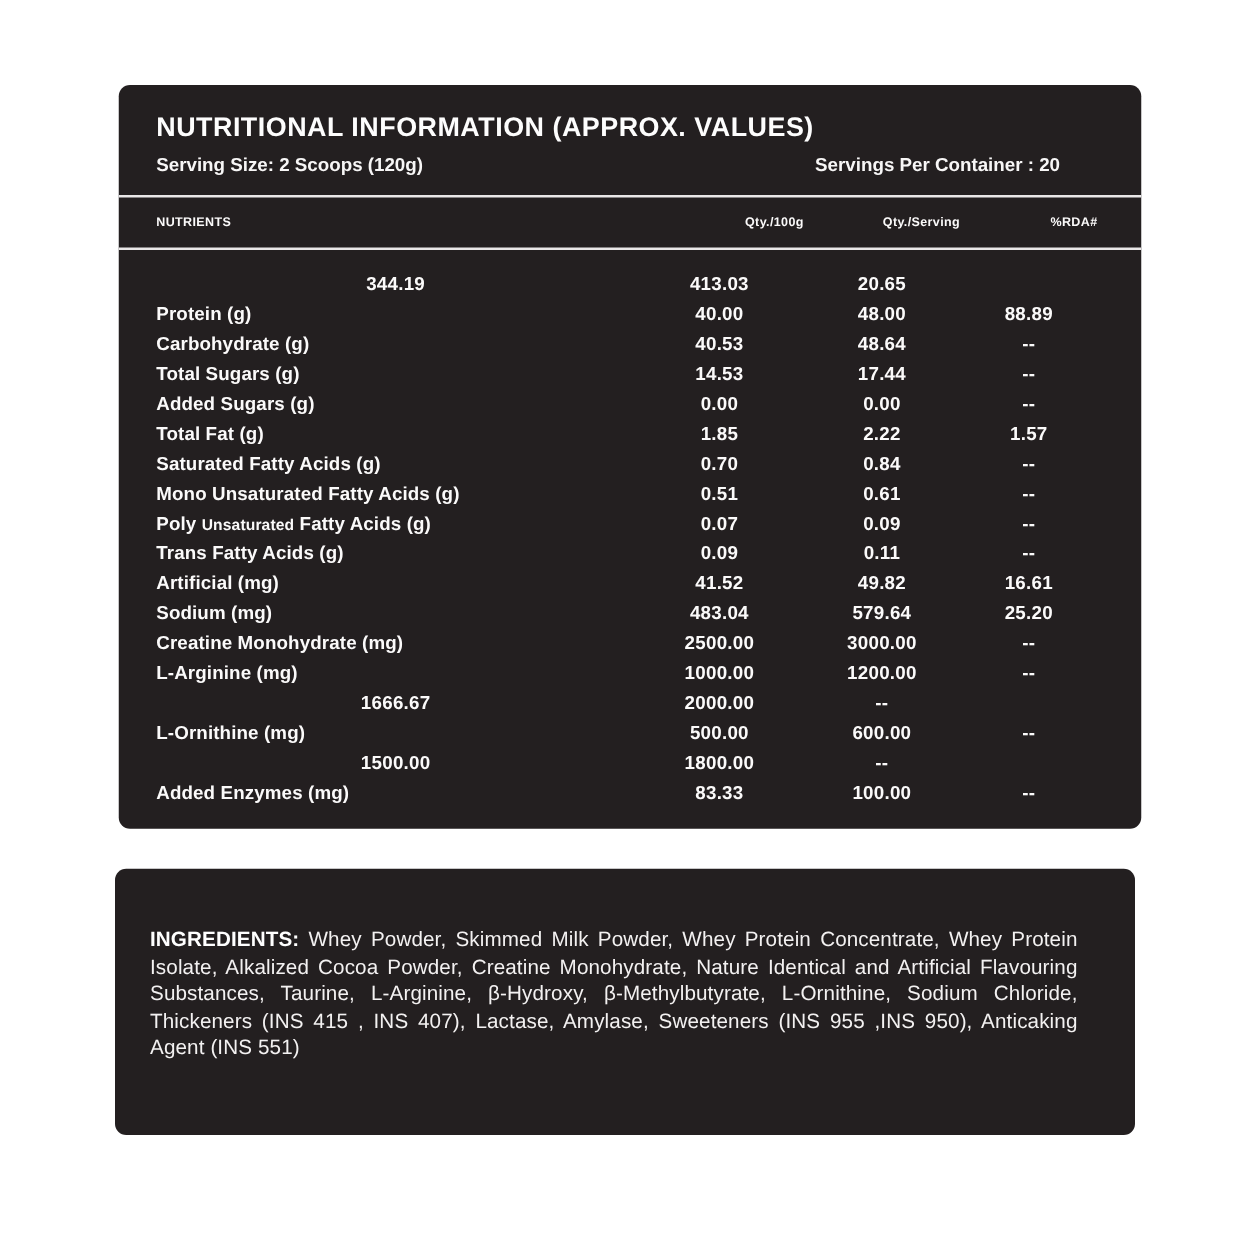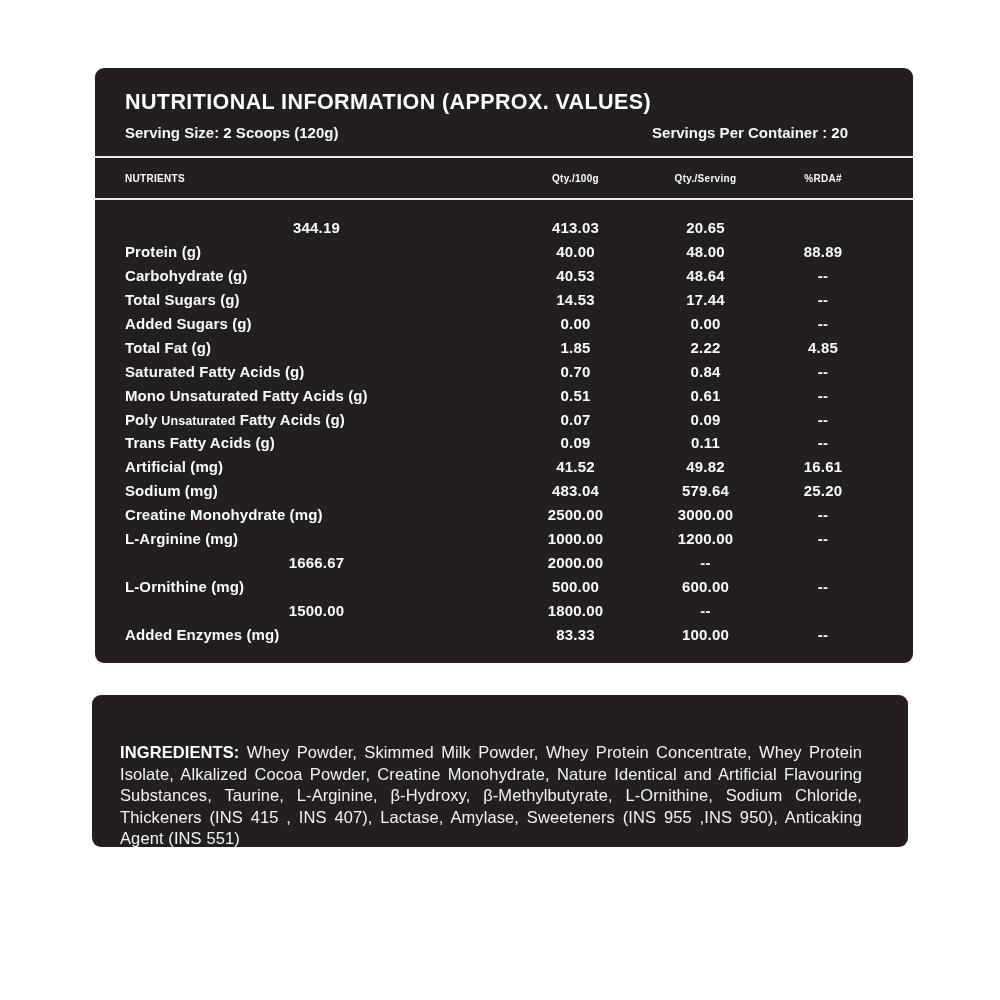--- a/index.html
+++ b/index.html
@@ -22,21 +22,21 @@
   #nutrition-panel {
     left: 95px;
     top: 68px;
     width: 818px;
     height: 595px;
   }
   #ingredients-panel {
     left: 92px;
     top: 695px;
     width: 816px;
-    height: 152px;
+    height: 213px;
   }
   .title {
     margin: 22px 30px 0 30px;
     font-size: 21.5px;
     line-height: 24px;
     font-weight: bold;
     letter-spacing: 0.4px;
     color: #fdfdfd;
   }
   .serving-row {
@@ -61,21 +61,21 @@
     align-items: center;
     padding: 0 35px 0 30px;
   }
   .header-row {
     height: 40px;
     font-size: 10px;
     font-weight: bold;
     letter-spacing: 0.3px;
     color: #fbfafa;
   }
-  .col-head-num { text-align: center; }
+  .col-head-num { text-align: right; }
   .rows-container {
     padding-top: 16px;
   }
   .t-row {
     height: 23.9px;
     font-size: 15px;
     font-weight: bold;
     color: #fbfafa;
   }
   .c-label {
@@ -139,21 +139,21 @@
       <div class="grid-row t-row">
         <div class="c-label">Added Sugars (g)</div>
         <div class="c-num">0.00</div>
         <div class="c-num">0.00</div>
         <div class="c-num">--</div>
       </div>
       <div class="grid-row t-row">
         <div class="c-label">Total Fat (g)</div>
         <div class="c-num">1.85</div>
         <div class="c-num">2.22</div>
-        <div class="c-num">4.85</div>
+        <div class="c-num">1.57</div>
       </div>
       <div class="grid-row t-row">
         <div class="c-label">Saturated Fatty Acids (g)</div>
         <div class="c-num">0.70</div>
         <div class="c-num">0.84</div>
         <div class="c-num">--</div>
       </div>
       <div class="grid-row t-row">
         <div class="c-label">Mono Unsaturated Fatty Acids (g)</div>
         <div class="c-num">0.51</div>

